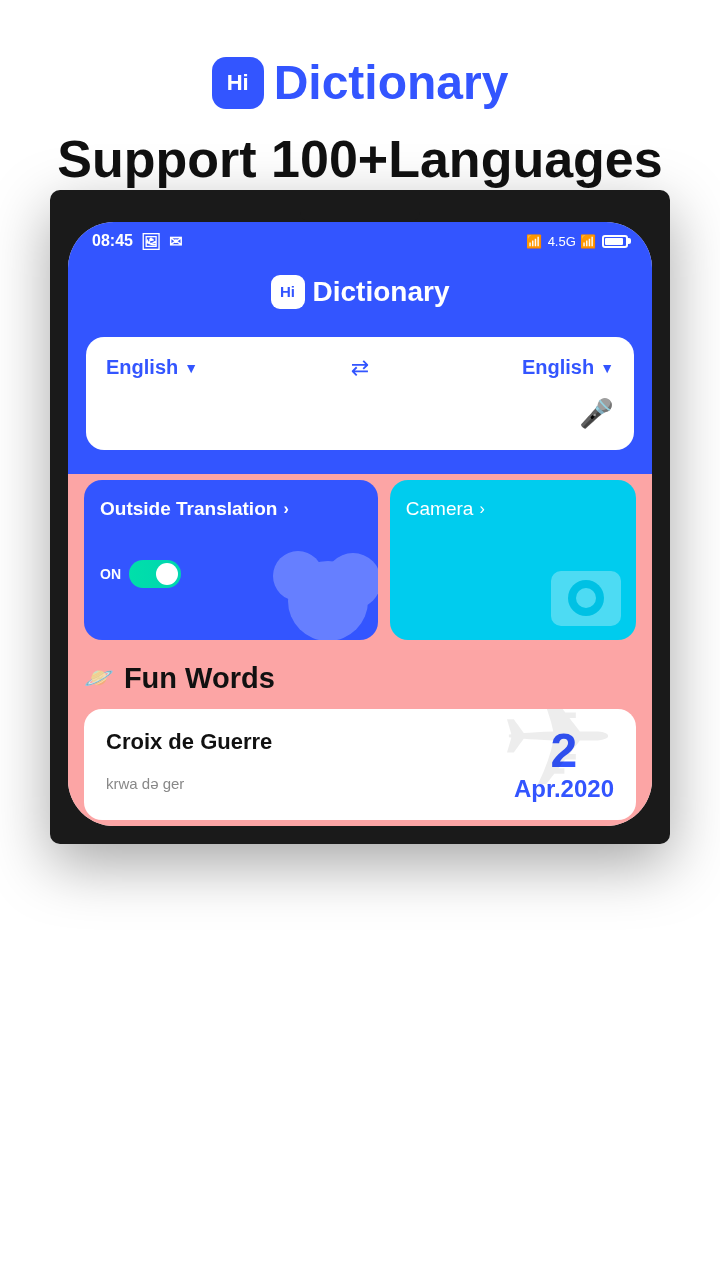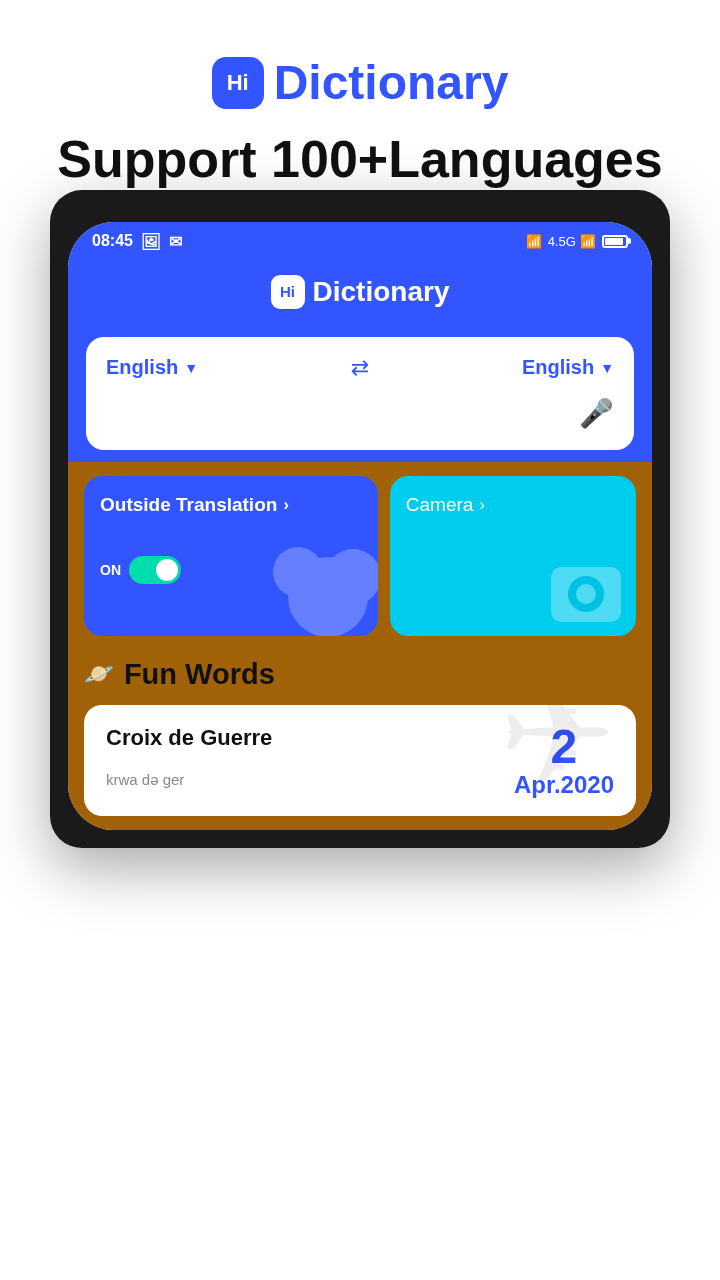--- a/index.html
+++ b/index.html
@@ -50,21 +50,21 @@
     }
 
     
     .phone-wrapper {
       width: 620px;
       position: relative;
     }
     .phone-outer {
       width: 620px;
       background: #1a1a1a;
-      border-radius: 32px;
+      border-radius: 10px;
       padding: 18px;
       box-shadow: 0 20px 60px rgba(0,0,0,0.35);
     }
     .phone-inner {
       border-radius: 46px;
       overflow: hidden;
       background: #f0f0f0;
     }
 
     
@@ -143,21 +143,21 @@
     }
     .app-header-title {
       color: white;
       font-size: 28px;
       font-weight: 700;
     }
 
     
     .search-card {
       background: #3355ff;
-      padding: 0 18px 12px 18px;
+      padding: 0 18px 24px 18px;
     }
     .search-card-inner {
       background: white;
       border-radius: 18px;
       padding: 18px 20px 20px 20px;
     }
     .language-row {
       display: flex;
       align-items: center;
       justify-content: space-between;
@@ -200,22 +200,22 @@
     .mic-btn {
       background: none;
       border: none;
       cursor: pointer;
       color: #3355ff;
       font-size: 28px;
     }
 
     
     .content-area {
-      background: #a16207;
-      padding: 14px 16px;
+      background: #fca5a5;
+      padding: 6px 16px;
     }
 
     
     .feature-row {
       display: flex;
       gap: 12px;
       margin-bottom: 22px;
     }
 
     .outside-card {

